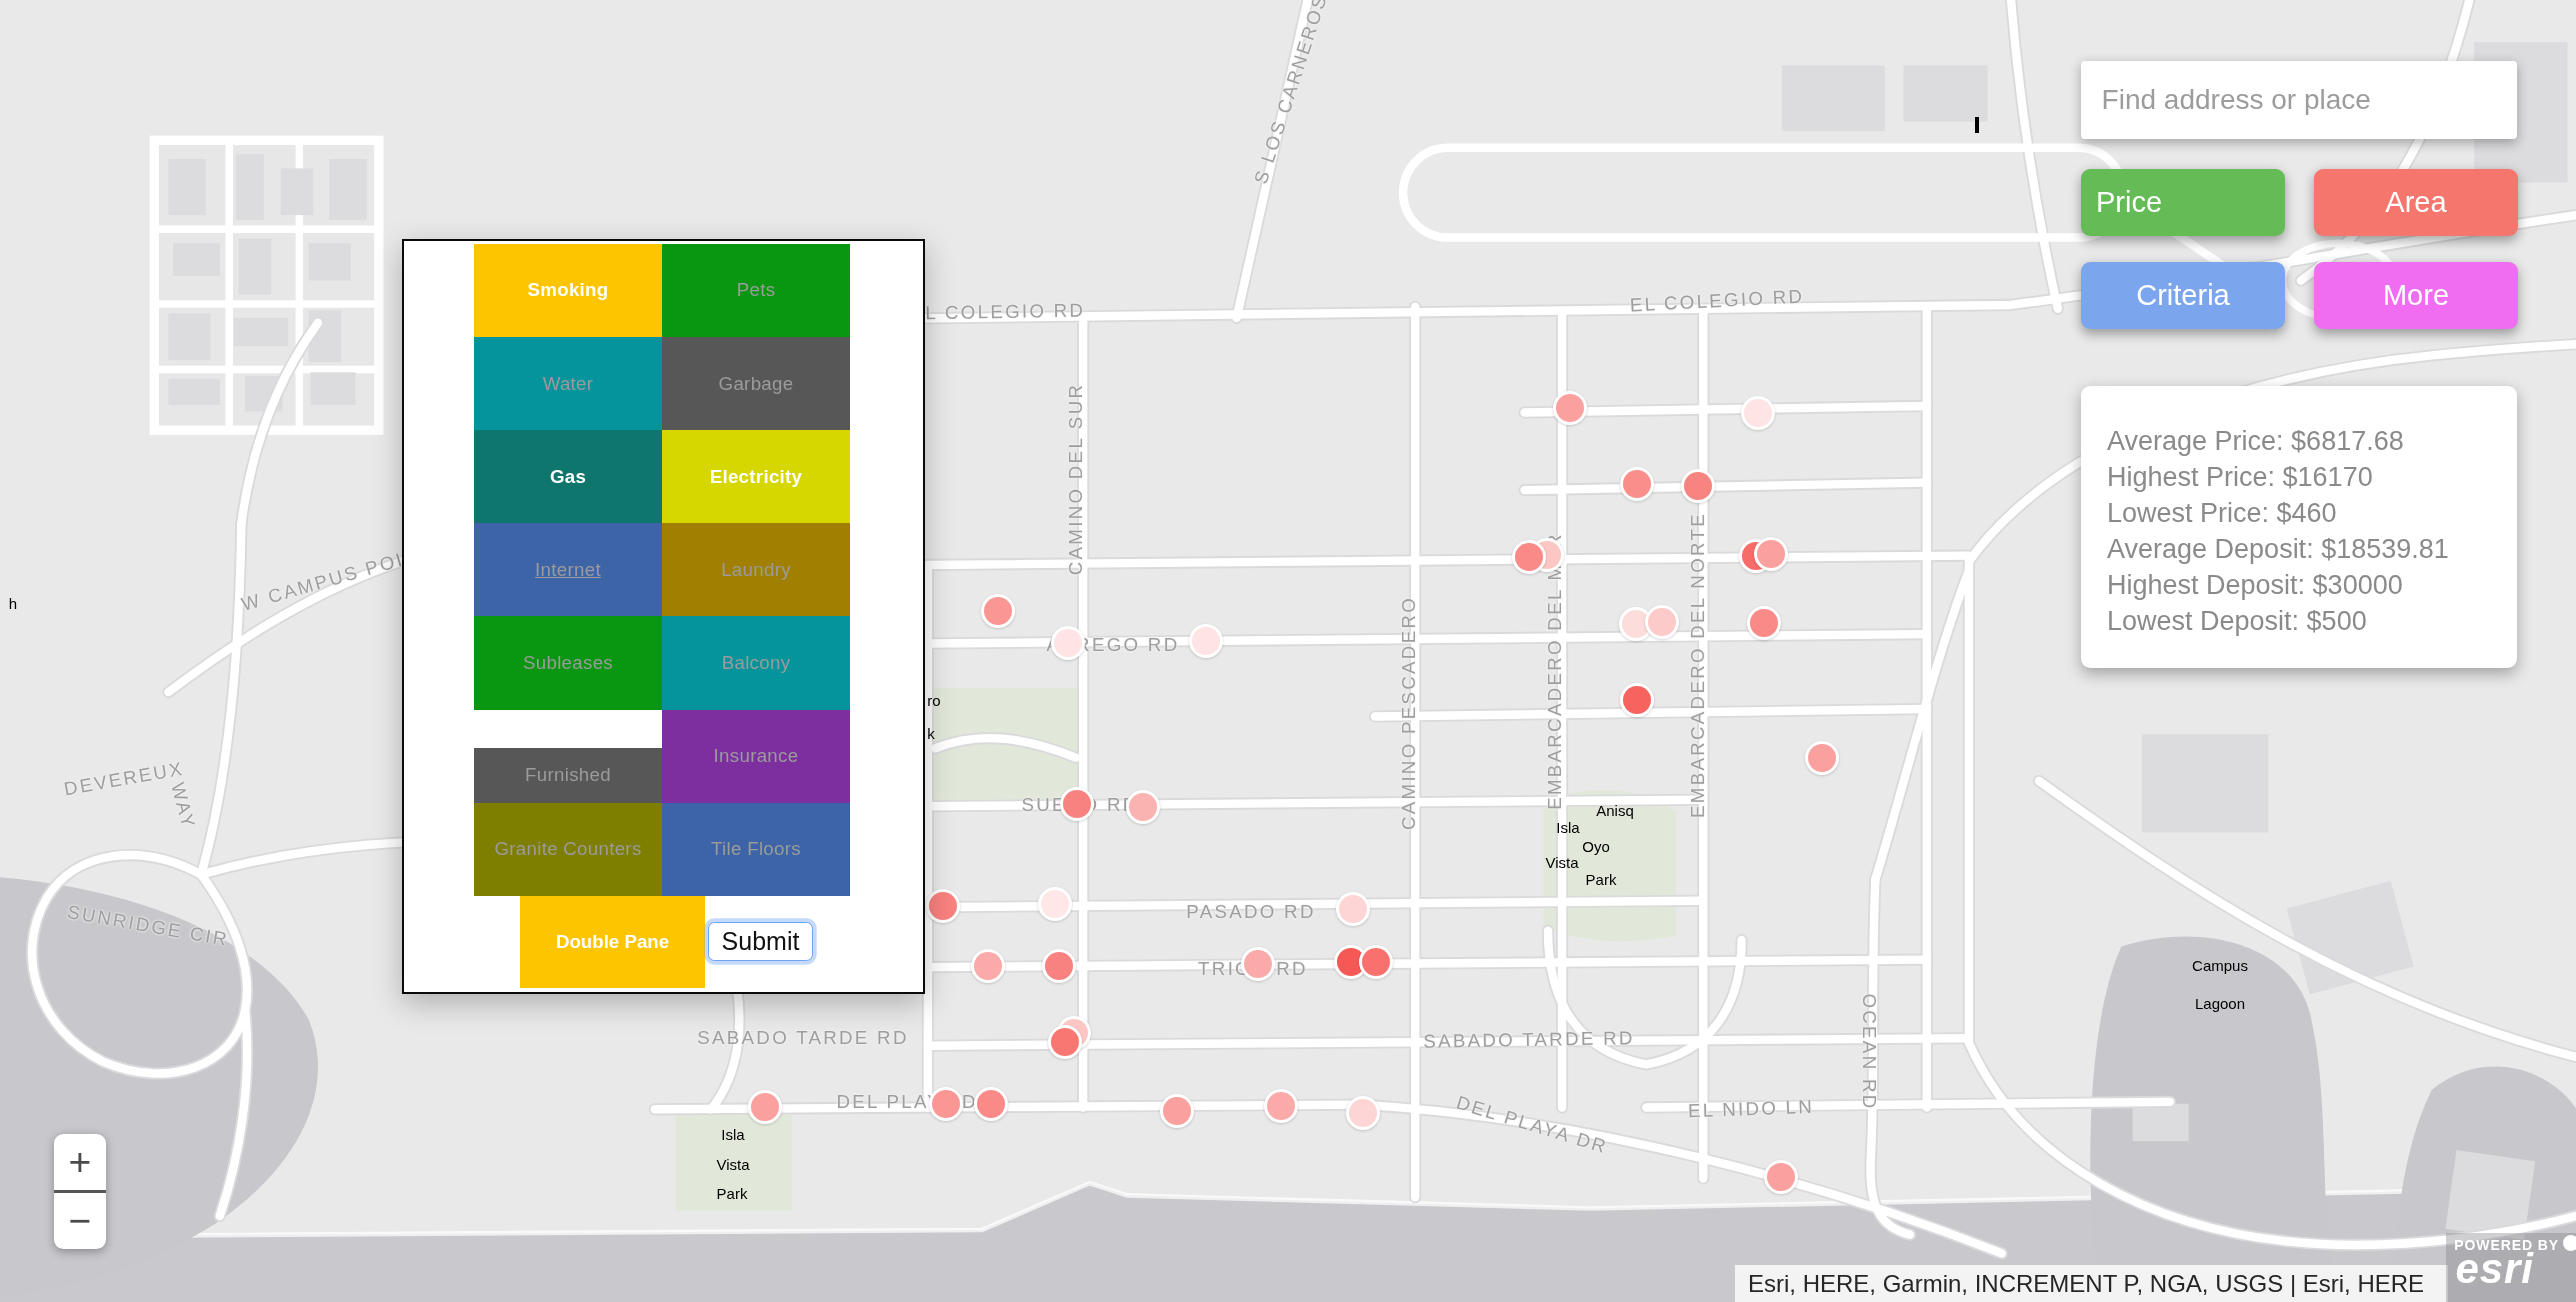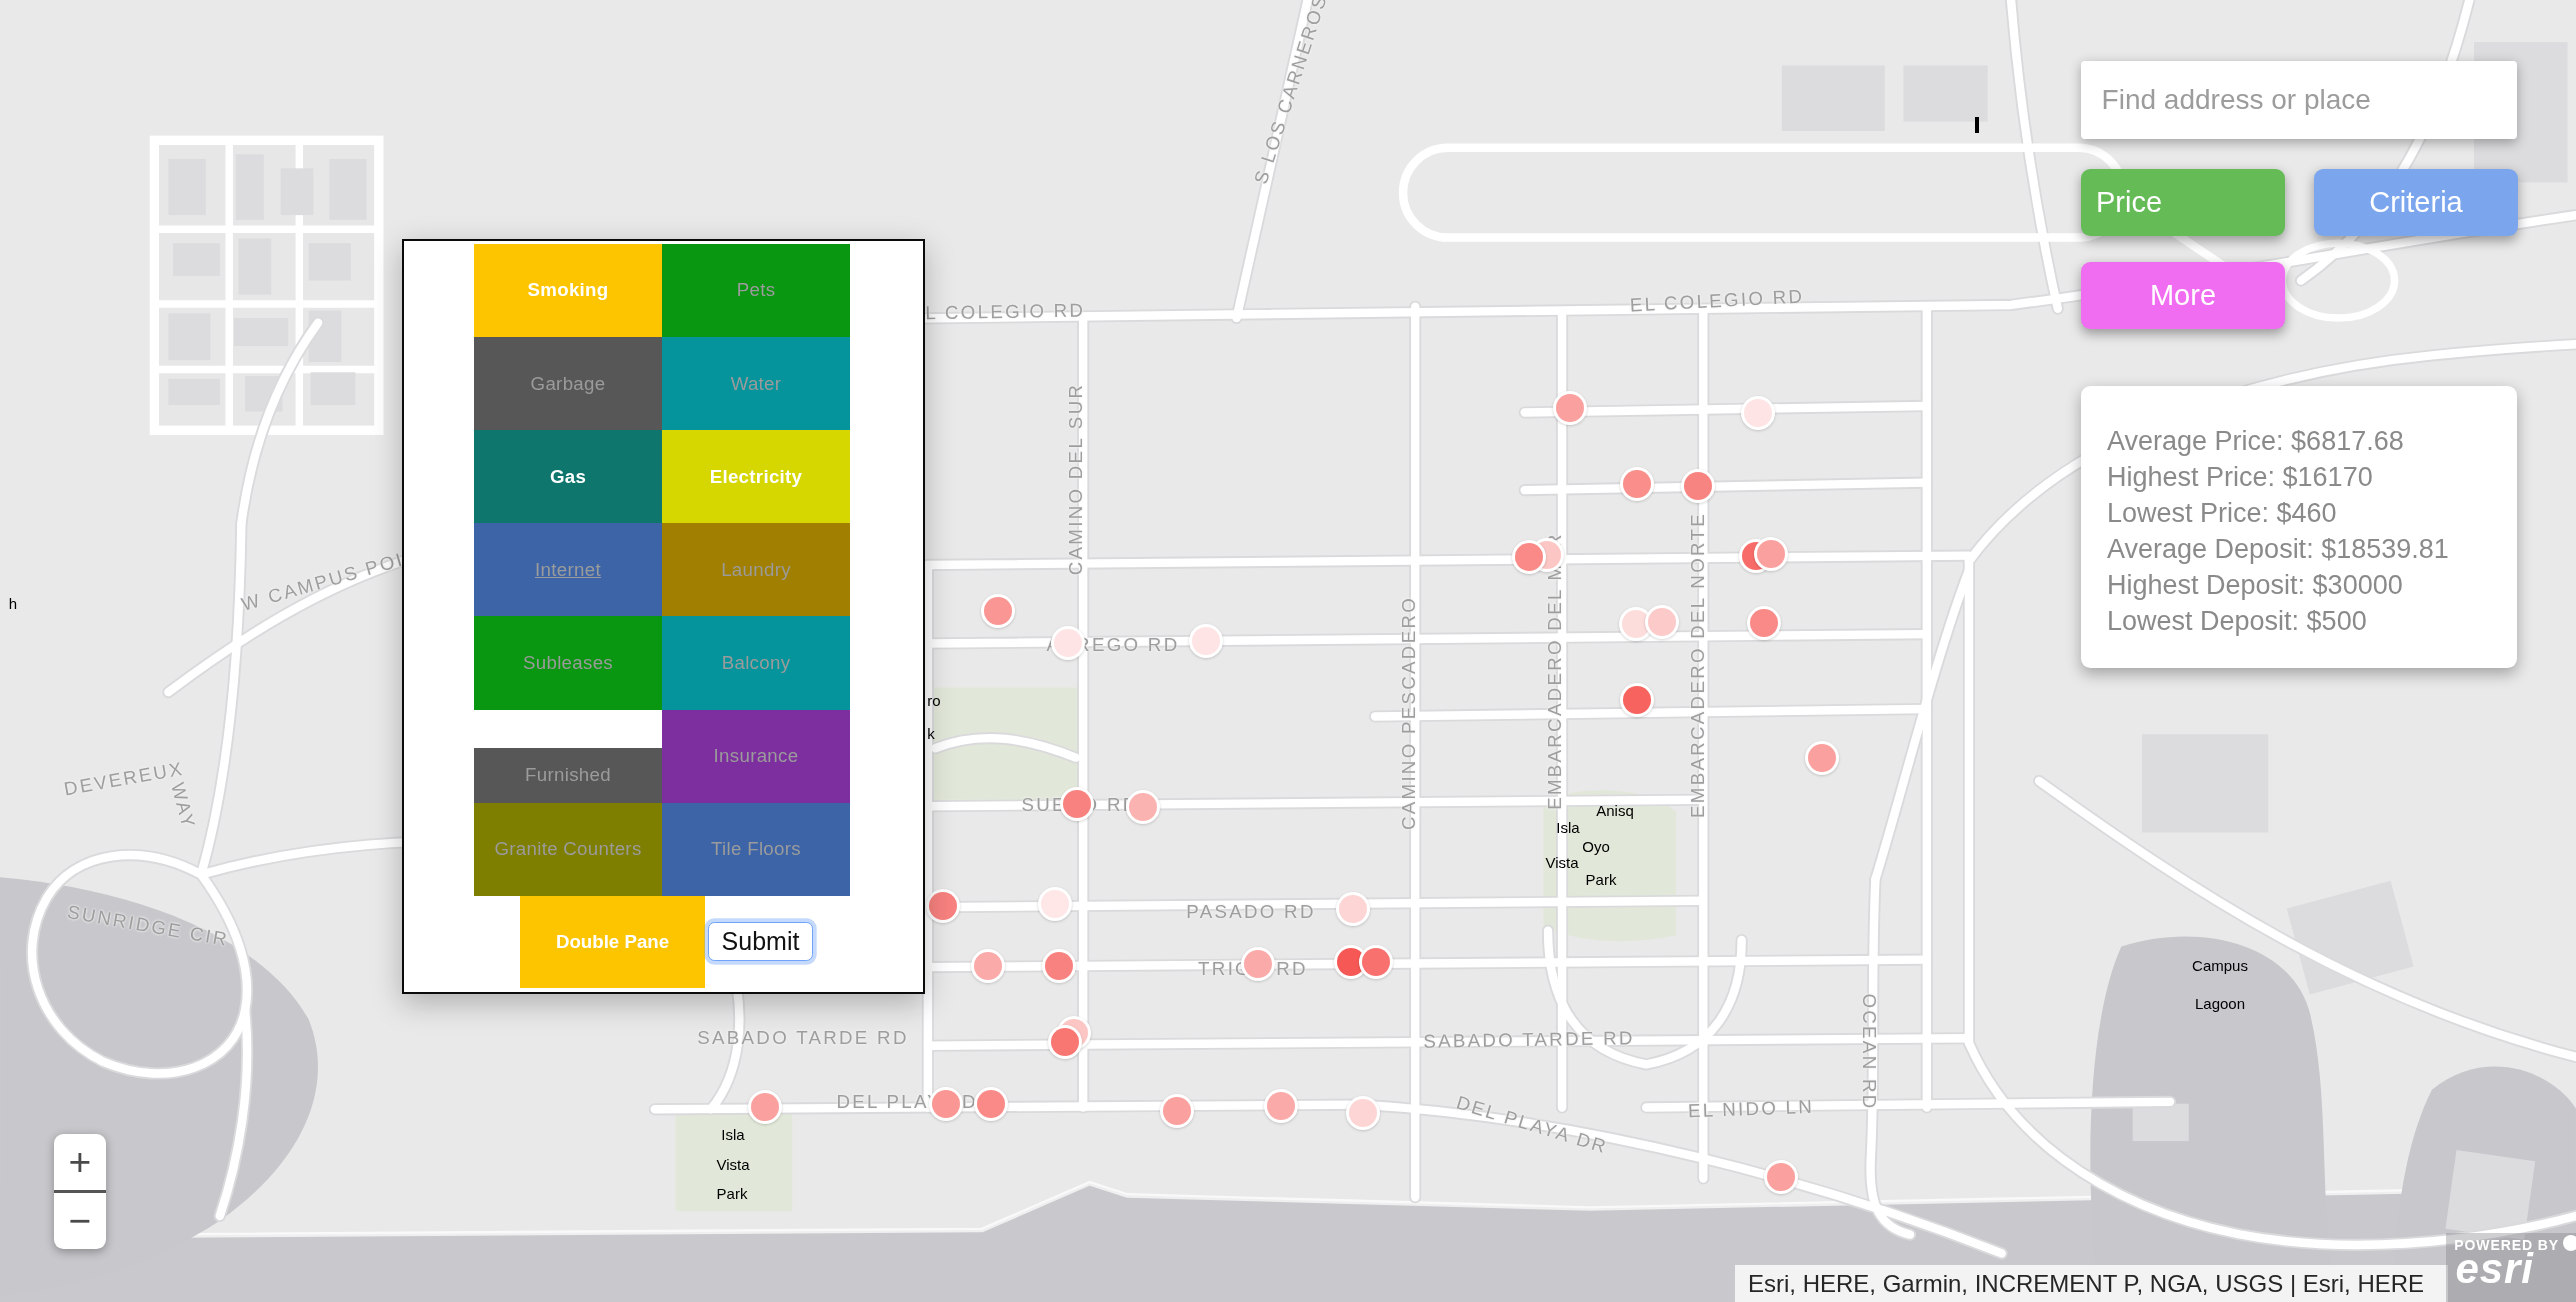--- a/index.html
+++ b/index.html
@@ -323,22 +323,22 @@
       <span class="marker" style="left: 1781px; top: 1177px;">
         <i class="fill" style="opacity: 0.5;"></i>
       </span>
     </div>
 
   <div id="criteria-modal">
     <div id="criteria-grid">
 
     <div class="crit-cell selected" style="background: rgb(253, 197, 0);">Smoking</div>
         <div class="crit-cell" style="background: rgb(9, 150, 17);">Pets</div>
+        <div class="crit-cell" style="background: rgb(5, 148, 155);">Water</div>
         <div class="crit-cell" style="background: rgb(87, 87, 87);">Garbage</div>
-        <div class="crit-cell" style="background: rgb(5, 148, 155);">Water</div>
         <div class="crit-cell selected" style="background: #0f766e;">Gas</div>
         <div class="crit-cell selected" style="background: rgb(214, 214, 0);">Electricity</div>
         <div class="crit-cell underline" style="background: rgb(60, 100, 167);">Internet</div>
         <div class="crit-cell" style="background: rgb(161, 127, 0);">Laundry</div>
         <div class="crit-cell" style="background: rgb(9, 150, 17);">Subleases</div>
         <div class="crit-cell" style="background: rgb(5, 148, 155);">Balcony</div>
         <div class="crit-cell" style="background: rgb(87, 87, 87); margin-top: 38px;">Furnished</div>
         <div class="crit-cell" style="background: rgb(125, 47, 159);">Insurance</div>
         <div class="crit-cell" style="background: rgb(126, 126, 0);">Granite Counters</div>
         <div class="crit-cell" style="background: rgb(60, 100, 167);">Tile Floors</div>
@@ -347,20 +347,21 @@
     <button id="submit-btn">Submit</button>
   </div>
 
   <div id="search-box">
     <input type="text" placeholder="Find address or place" style="">
   </div>
 
   <div id="toolbar">
 
   <button class="tbtn left-align" style="background: rgb(101, 187, 86);">Price</button>
+      <button class="tbtn" style="background: rgb(244, 118, 109);">Area</button>
       <button class="tbtn" style="background: rgb(123, 166, 238);">Criteria</button>
       <button class="tbtn" style="background: rgb(240, 108, 240);">More</button>
     </div>
 
   <div id="stats-panel">
 
   <div class="stats-line">Average Price: $6817.68</div>
       <div class="stats-line">Highest Price: $16170</div>
       <div class="stats-line">Lowest Price: $460</div>
       <div class="stats-line">Average Deposit: $18539.81</div>

